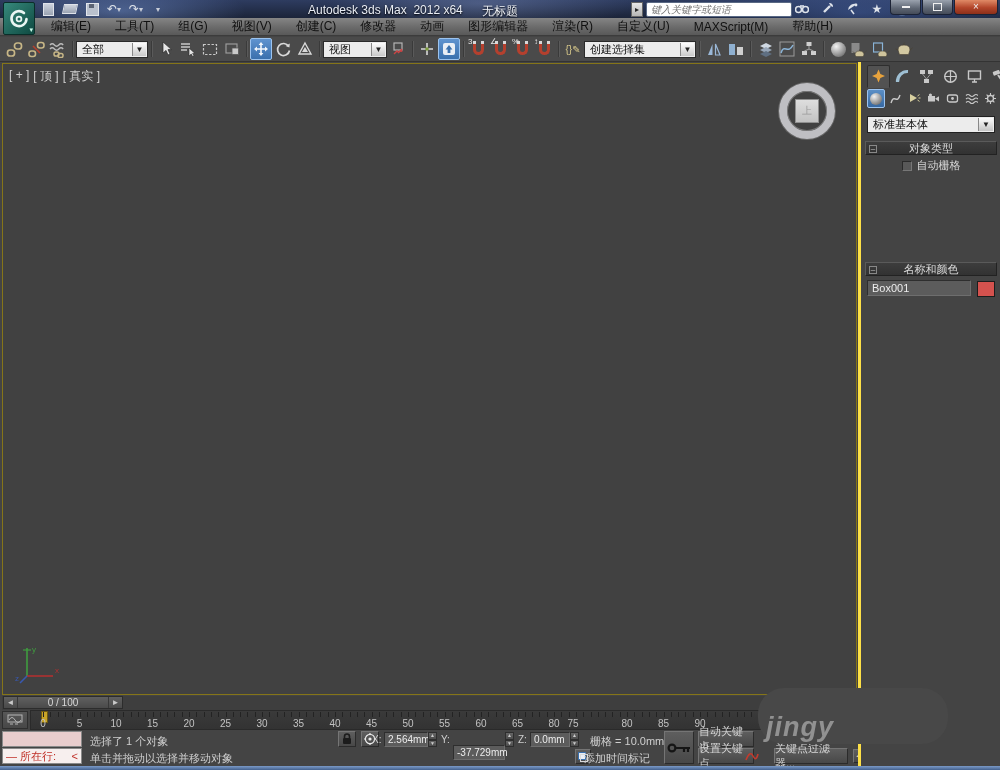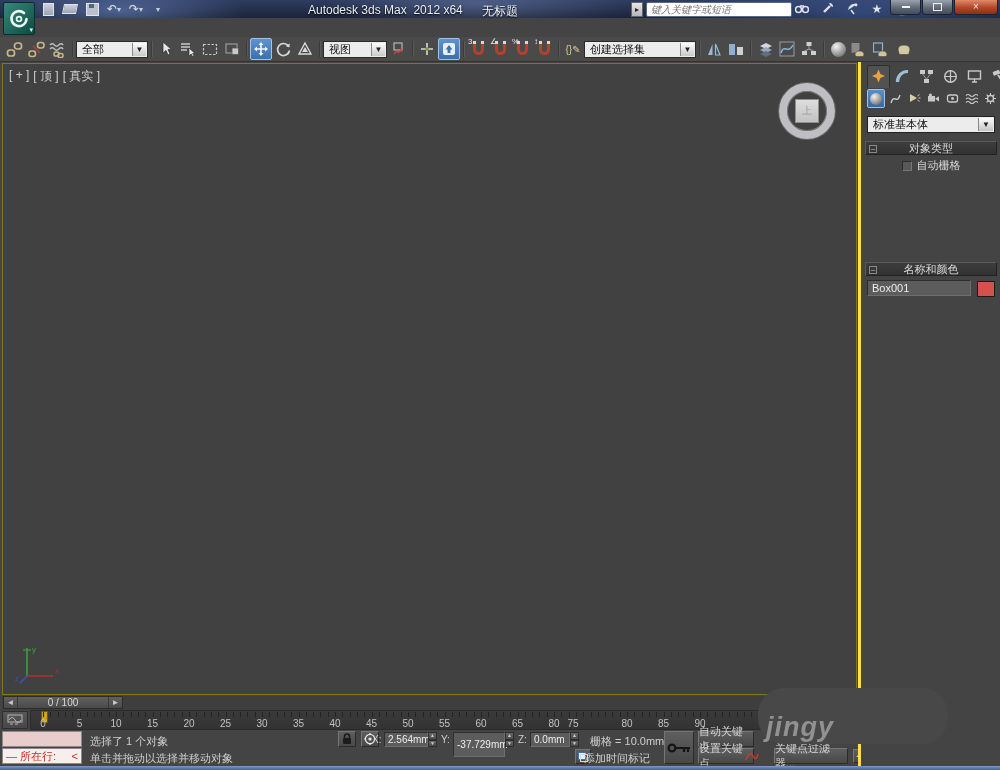--- a/index.html
+++ b/index.html
@@ -218,20 +218,34 @@
   </div>
 
   <div class="logo">
     <svg width="22" height="22" viewBox="0 0 22 22">
         <path d="M16 5 A 7.5 7.5 0 1 0 18.5 11" fill="none" stroke="#eaf6f3" stroke-width="2.6" stroke-linecap="round"></path>
         <circle cx="11" cy="11" r="2.4" fill="none" stroke="#eaf6f3" stroke-width="1.8"></circle>
       </svg>
     <span class="caret">▾</span>
   </div>
 
+  <div class="menubar">
+      <span class="menu-item">编辑(E)</span>
+      <span class="menu-item">工具(T)</span>
+      <span class="menu-item">组(G)</span>
+      <span class="menu-item">视图(V)</span>
+      <span class="menu-item">创建(C)</span>
+      <span class="menu-item">修改器</span>
+      <span class="menu-item">动画</span>
+      <span class="menu-item">图形编辑器</span>
+      <span class="menu-item">渲染(R)</span>
+      <span class="menu-item">自定义(U)</span>
+      <span class="menu-item">MAXScript(M)</span>
+      <span class="menu-item">帮助(H)</span>
+    </div>
 
   <div class="toolbar">
     <span class="tbtn">
       <svg width="17" height="17" viewBox="0 0 17 17">
           <rect x="1.5" y="9" width="7" height="6" rx="2.6" fill="none" stroke="#c8b787" stroke-width="1.7"></rect>
           <rect x="8.5" y="2" width="7" height="6" rx="2.6" fill="none" stroke="#c8b787" stroke-width="1.7"></rect>
         </svg>
     </span>
     <span class="tbtn">
       <svg width="17" height="17" viewBox="0 0 17 17">
@@ -589,21 +603,21 @@
     </span>
 
     <span class="coordlabel" style="left:372px">X:</span>
     <span class="fld" style="left:384px;top:2px;width:44px;height:15px">2.564mm</span>
     <span class="spin" style="left:428px;top:2px;height:15px">
         <span>▲</span>
         <span>▼</span>
       </span>
 
     <span class="coordlabel" style="left:441px">Y:</span>
-    <span class="fld" style="left:453px;top:2px;width:52px;height:25px">-37.729mm</span>
+    <span class="fld" style="left:453px;top:15px;width:52px;height:15px">-37.729mm</span>
     <span class="spin" style="left:505px;top:2px;height:15px">
         <span>▲</span>
         <span>▼</span>
       </span>
 
     <span class="coordlabel" style="left:518px">Z:</span>
     <span class="fld" style="left:530px;top:2px;width:40px;height:15px">0.0mm</span>
     <span class="spin" style="left:570px;top:2px;height:15px">
         <span>▲</span>
         <span>▼</span>

